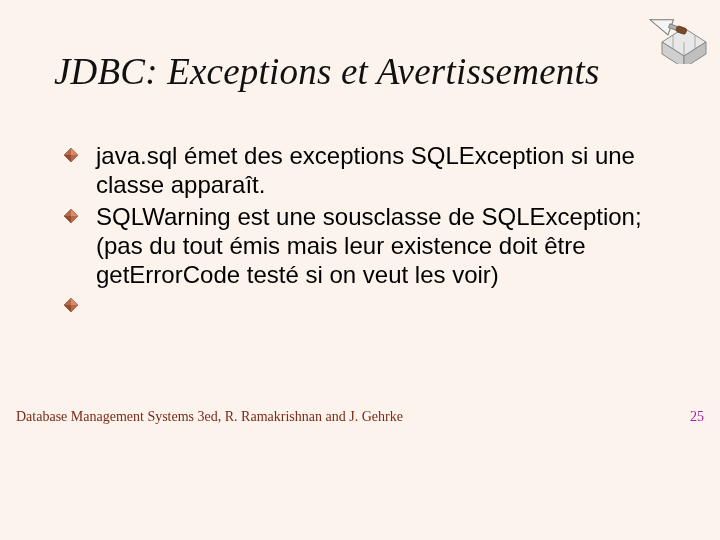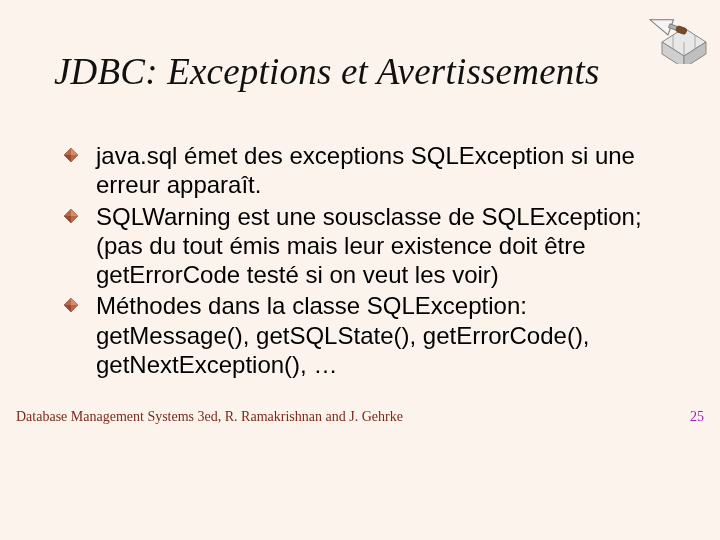--- a/index.html
+++ b/index.html
@@ -89,37 +89,36 @@
 
   <h1 class="title">JDBC: Exceptions et Avertissements</h1>
 
   <ul class="bullets">
     <li>
       <svg class="diamond" viewBox="0 0 14 14">
         <polygon points="7,0 14,7 7,14 0,7" fill="#b66a4a" stroke="#8a4028" stroke-width="0.6"></polygon>
         <polygon points="7,0 14,7 7,7" fill="#d88a6a"></polygon>
         <polygon points="0,7 7,14 7,7" fill="#9a4a30"></polygon>
       </svg>
-      <span>java.sql émet des exceptions SQLException si une erreur apparaît.</span>
+      <span>java.sql émet des exceptions SQLException si une classe apparaît.</span>
     </li>
     <li>
       <svg class="diamond" viewBox="0 0 14 14">
         <polygon points="7,0 14,7 7,14 0,7" fill="#b66a4a" stroke="#8a4028" stroke-width="0.6"></polygon>
         <polygon points="7,0 14,7 7,7" fill="#d88a6a"></polygon>
         <polygon points="0,7 7,14 7,7" fill="#9a4a30"></polygon>
       </svg>
       <span>SQLWarning est une sousclasse de SQLException; (pas du tout émis mais leur existence doit être getErrorCode testé si on veut les voir)</span>
     </li>
     <li>
       <svg class="diamond" viewBox="0 0 14 14">
         <polygon points="7,0 14,7 7,14 0,7" fill="#b66a4a" stroke="#8a4028" stroke-width="0.6"></polygon>
         <polygon points="7,0 14,7 7,7" fill="#d88a6a"></polygon>
         <polygon points="0,7 7,14 7,7" fill="#9a4a30"></polygon>
       </svg>
-      <span>Méthodes dans la classe SQLException: getMessage(), getSQLState(), getErrorCode(), getNextException(), …</span>
     </li>
   </ul>
 
   <div class="footer">
     <span>Database Management Systems 3ed, R. Ramakrishnan and J. Gehrke</span>
     <span class="page-num">25</span>
   </div>
 </div>
 
 </body></html>

